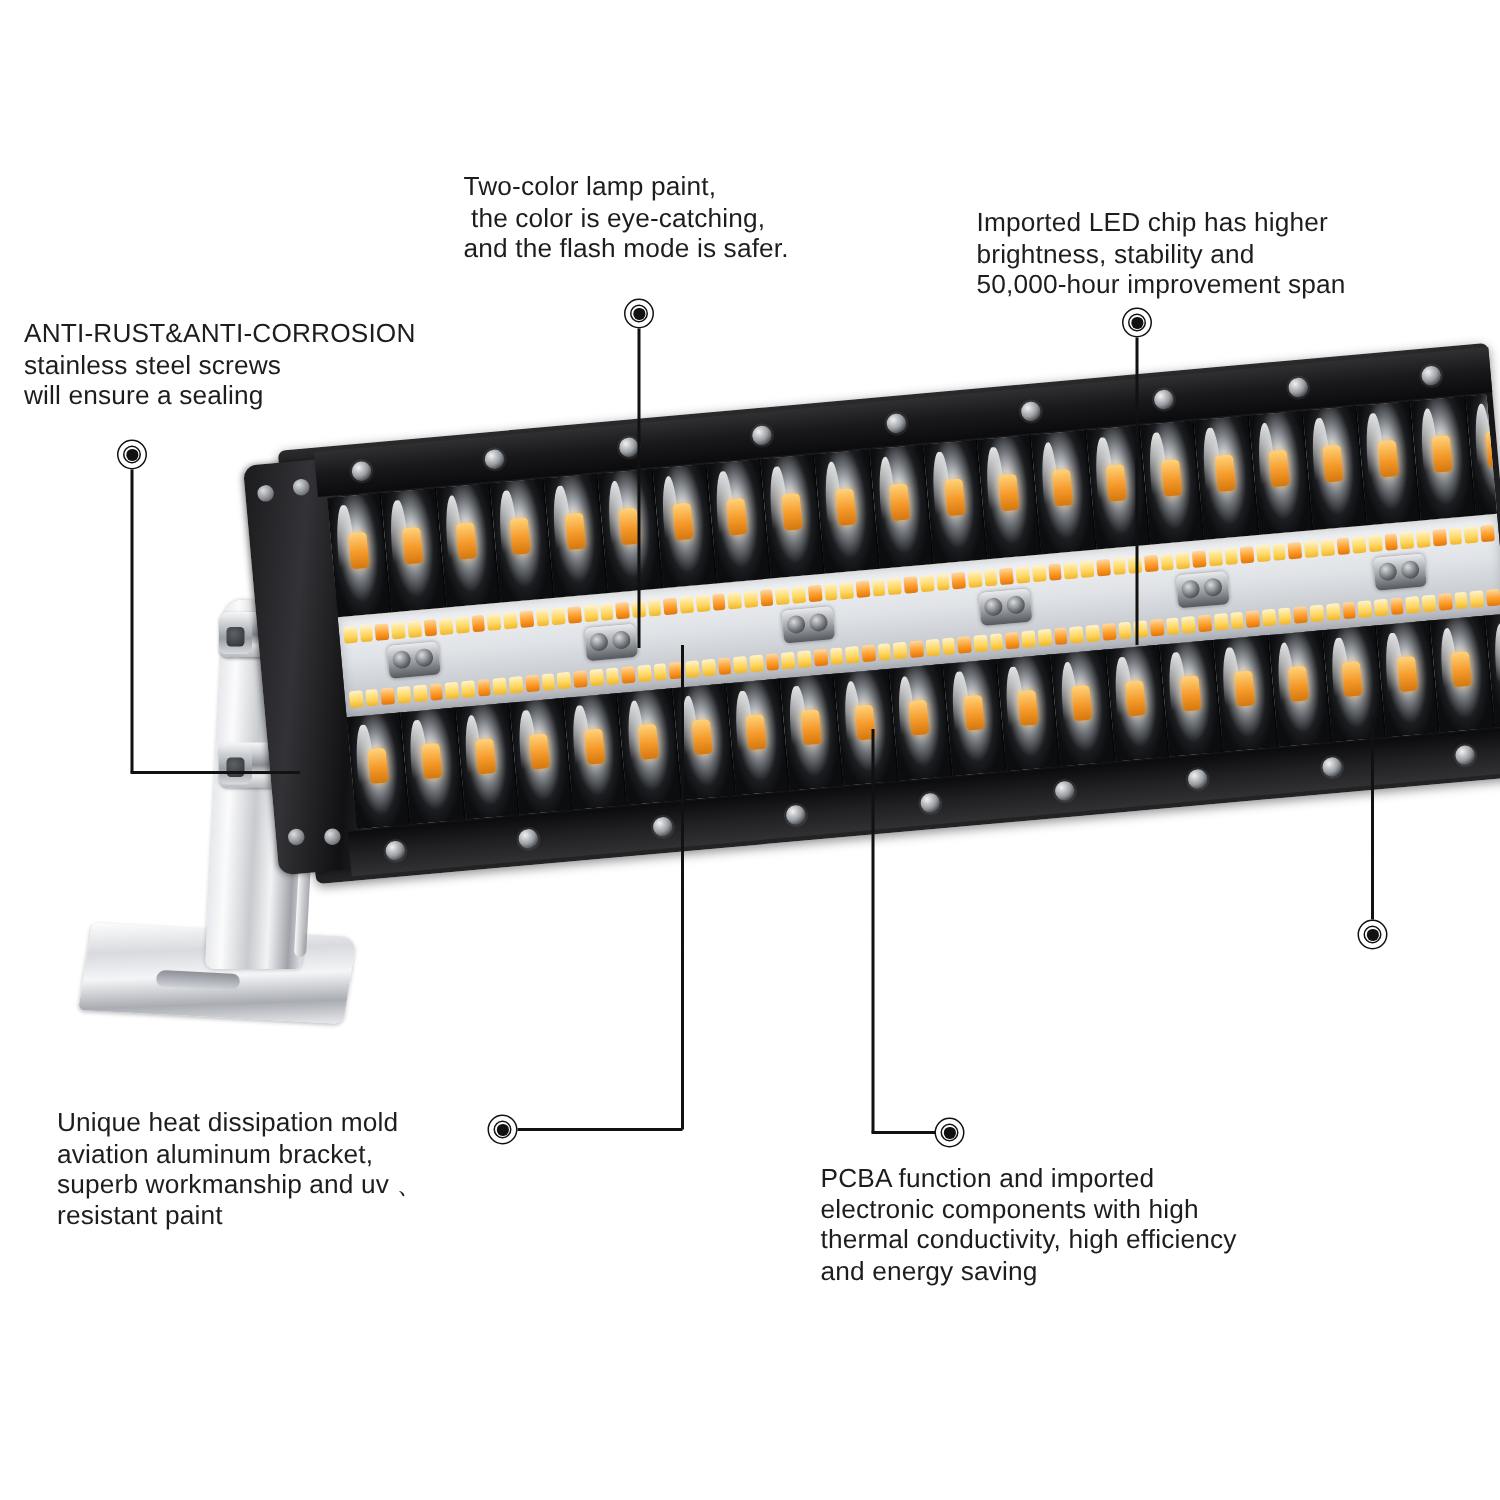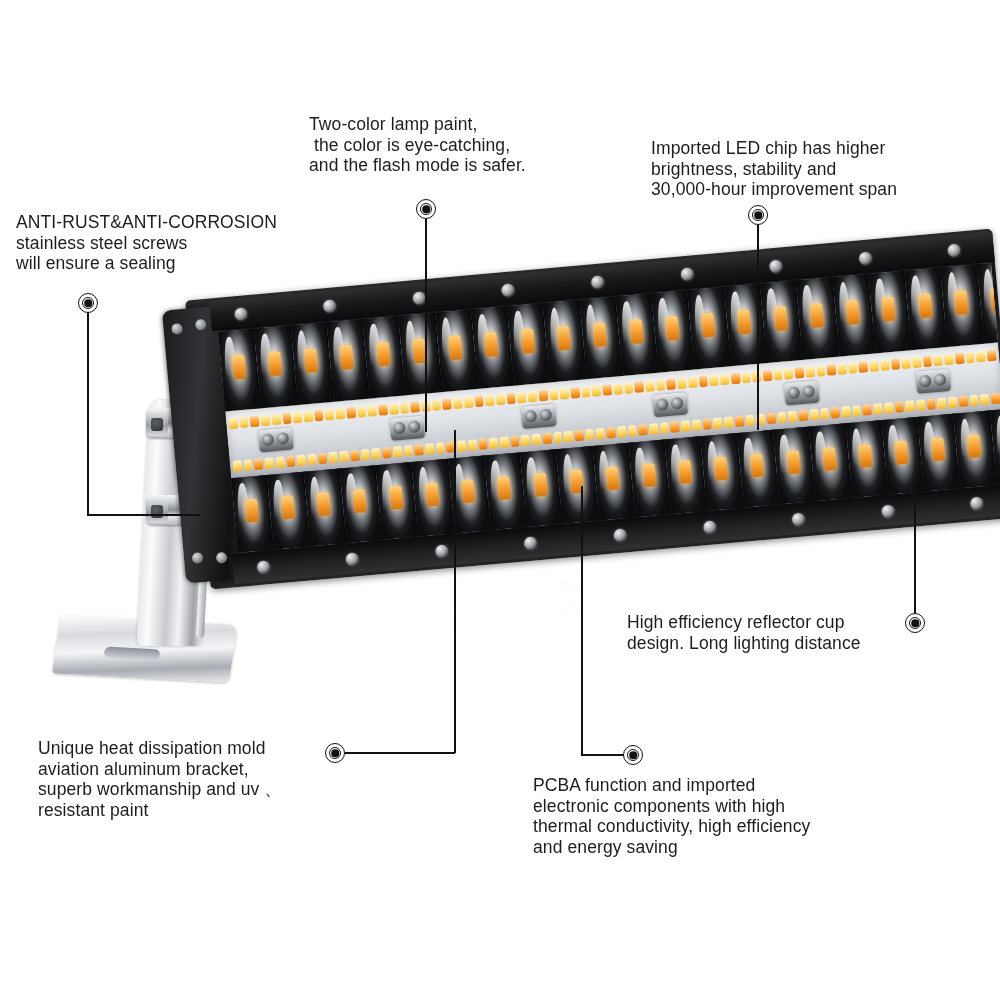--- a/index.html
+++ b/index.html
@@ -11,21 +11,21 @@
   .stage{position:absolute;inset:0;background:#fff;}
 
   
   .callout{position:absolute;white-space:pre;line-height:1.18;font-size:17.5px;color:#1d1d1d;
            letter-spacing:.1px;font-weight:400;}
   .c-anti   {left:16px;  top:212px;}
   .c-two    {left:309px; top:114px;}
   .c-chip   {left:651px; top:138px;}
   .c-refl   {left:627px; top:612px;}
   .c-heat   {left:38px;  top:738px;}
-  .c-pcba   {left:533px; top:775px;}
+  .c-pcba   {left:547px; top:775px;}
 
   
   .marker{position:absolute;width:20px;height:20px;transform:translate(-50%,-50%);}
   .marker i{position:absolute;border-radius:50%;left:50%;top:50%;transform:translate(-50%,-50%);
             box-sizing:border-box;}
   .marker .r1{width:20px;height:20px;border:1.6px solid #111;background:#fff;}
   .marker .r2{width:14px;height:14px;border:1.6px solid #fff;background:#fff;}
   .marker .r3{width:12px;height:12px;border:1.6px solid #111;background:#fff;}
   .marker .r4{width:7.5px;height:7.5px;background:#111;border:0;}
 
@@ -534,23 +534,21 @@
     </div>
 
   <div class="callout c-anti">ANTI-RUST&amp;ANTI-CORROSION
 stainless steel screws
 will ensure a sealing</div>
   <div class="callout c-two">Two-color lamp paint,
  the color is eye-catching,
 and the flash mode is safer.</div>
   <div class="callout c-chip">Imported LED chip has higher
 brightness, stability and
-30,000-hour improvement span</div>
-  <div class="callout c-refl">High efficiency reflector cup
-design. Long lighting distance</div>
+50,000-hour improvement span</div>
   <div class="callout c-heat">Unique heat dissipation mold
 aviation aluminum bracket,
 superb workmanship and uv 、
 resistant paint</div>
   <div class="callout c-pcba">PCBA function and imported
 electronic components with high
 thermal conductivity, high efficiency
 and energy saving</div>
 
 </div>

